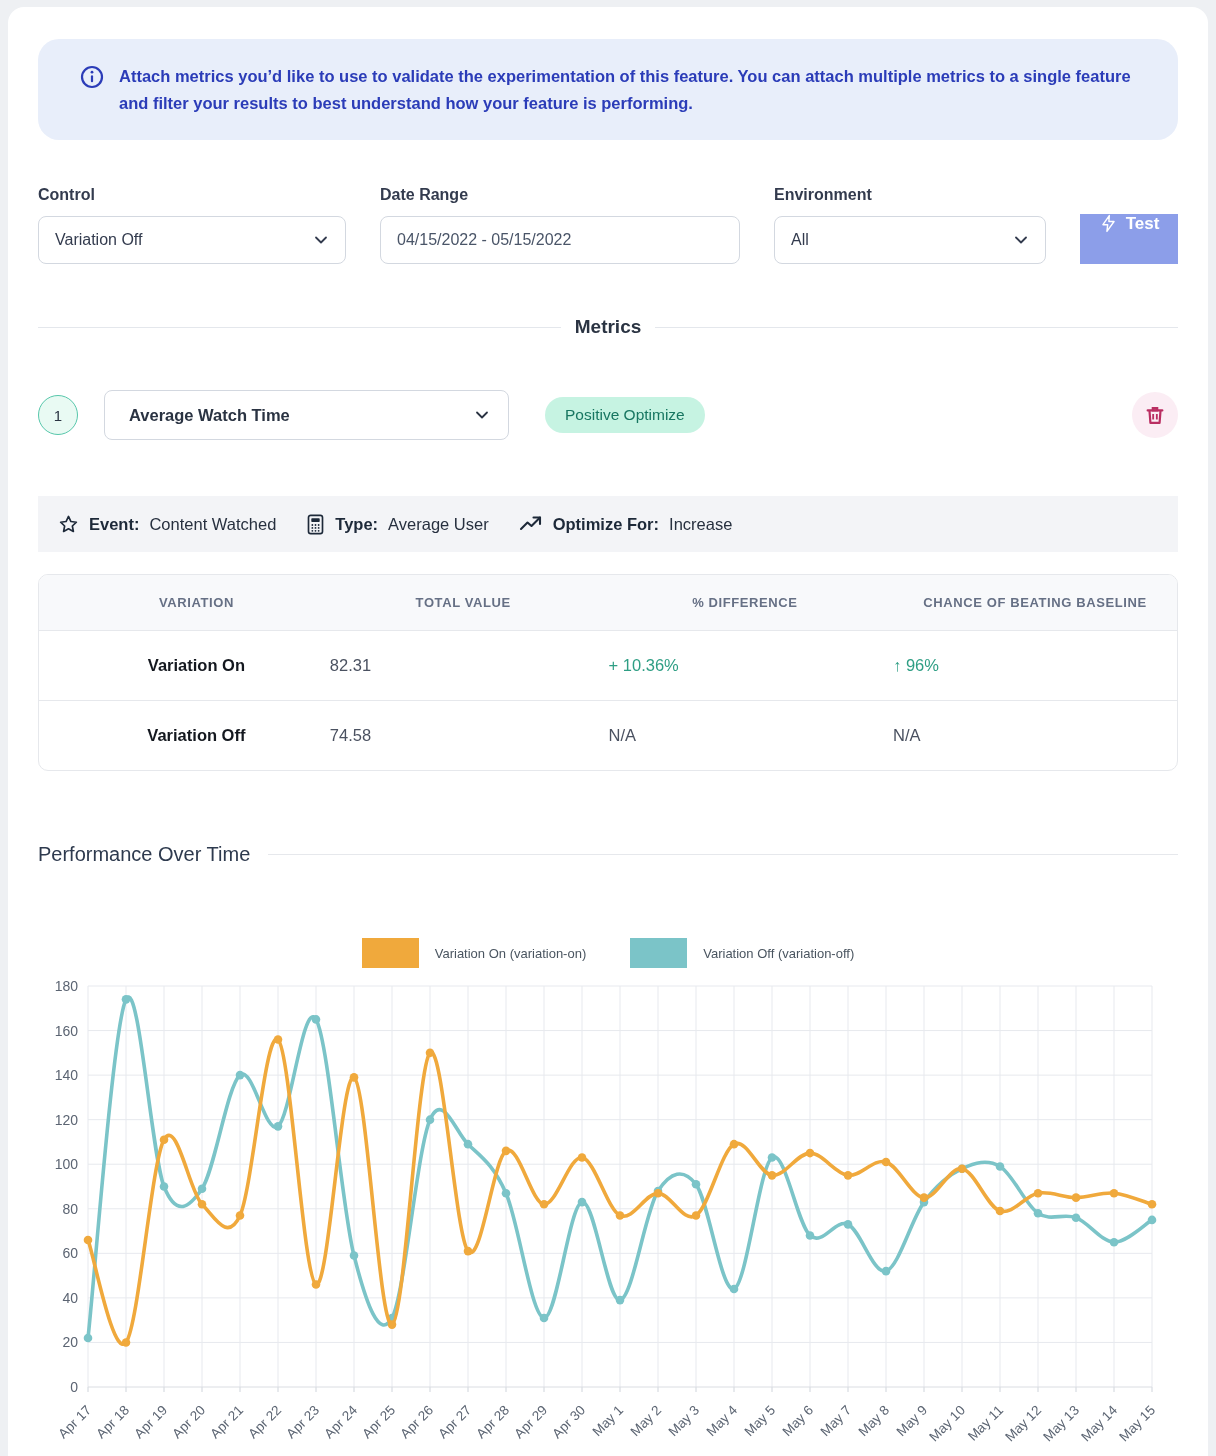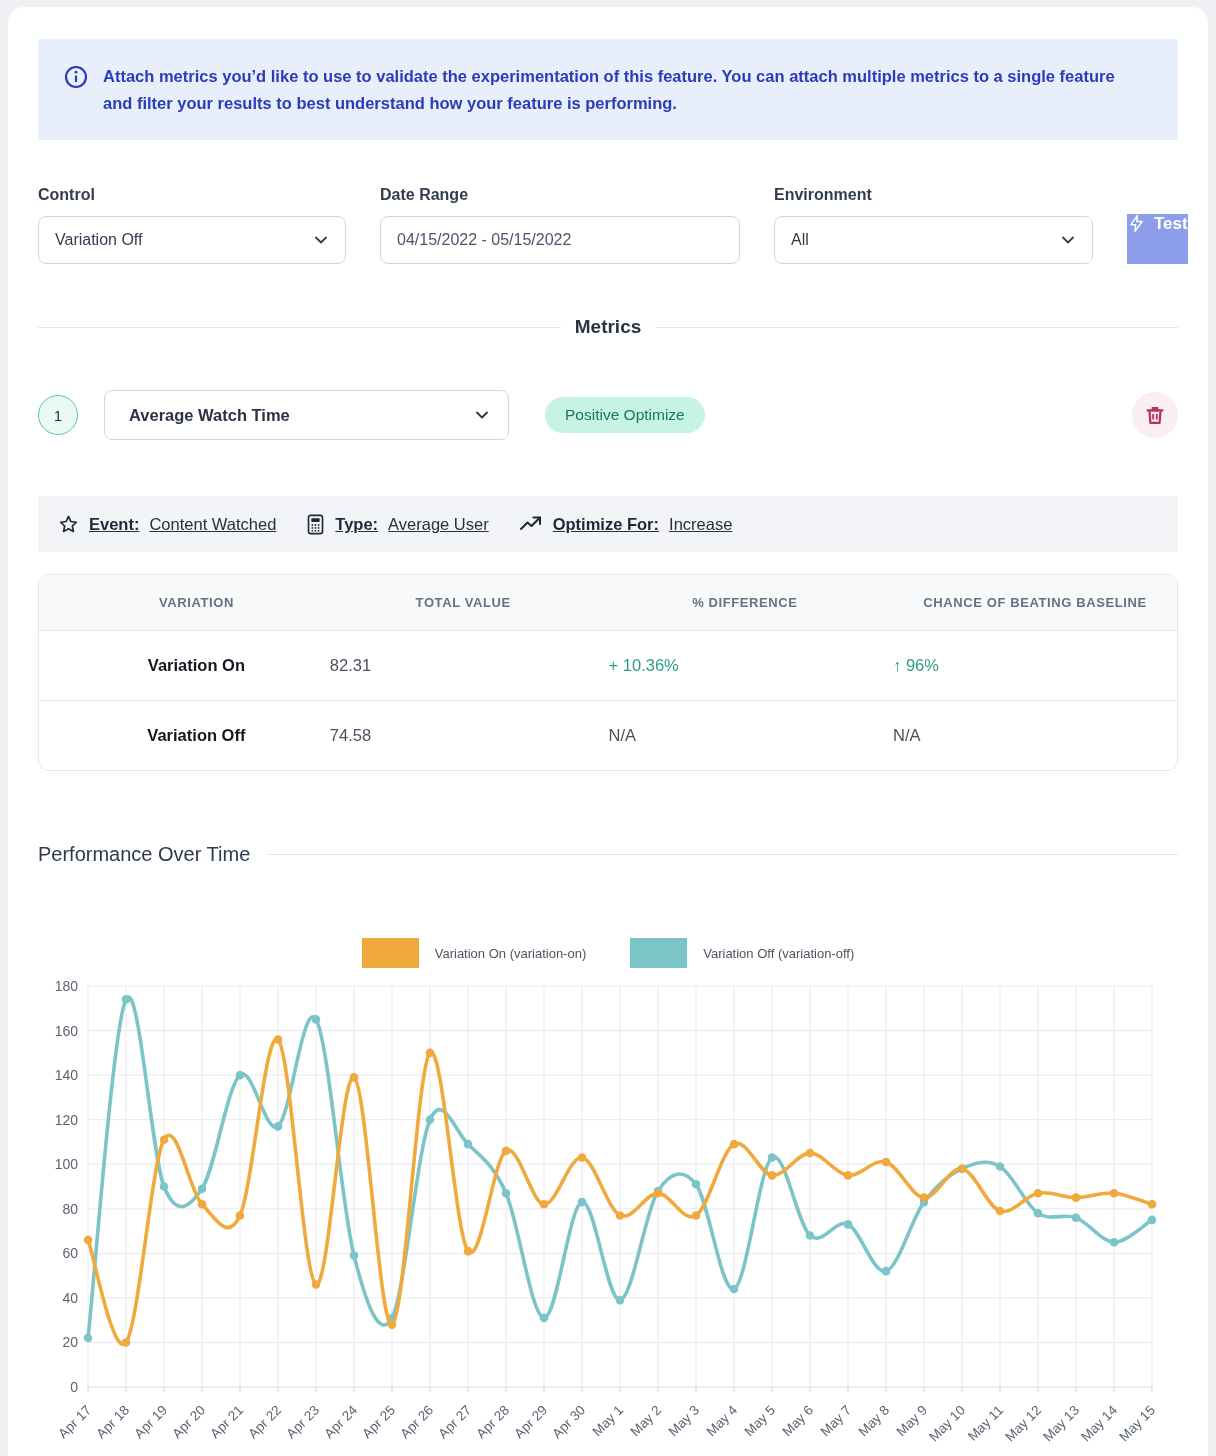--- a/index.html
+++ b/index.html
@@ -9,40 +9,40 @@
     font-family: "Liberation Sans", sans-serif;
     color: #27303F;
   }
   .card {
     width: 1200px; min-height: 1442px;
     margin: 7px auto; background: #ffffff;
     border-radius: 16px; padding: 32px 30px 40px 30px;
   }
   
   .banner {
-    background: #E8EEFA; border-radius: 2px;
+    background: #E8EEFA; border-radius: 21px;
     display: flex; align-items: flex-start;
-    padding: 24px 26px; gap: 15px;
+    padding: 24px 42px; gap: 15px;
   }
   .banner svg { flex: 0 0 auto; margin-top: 2px; }
   .banner-text {
     color: #2B3CB8; font-size: 16.5px; font-weight: bold;
     line-height: 1.62; max-width: 1040px;
   }
   
   .filters { display: flex; margin-top: 46px; gap: 34px; align-items: flex-end; }
   .field { display: flex; flex-direction: column; }
   .field-label { font-size: 16px; font-weight: bold; color: #333B4E; margin-bottom: 12px; }
   .control-box {
     height: 48px; border: 1px solid #D3D8E0; border-radius: 8px;
     background: #fff; display: flex; align-items: center;
     padding: 0 16px; font-size: 16px; color: #333B4E;
   }
   .select-box { justify-content: space-between; cursor: pointer; }
-  .w1 { width: 308px; } .w2 { width: 360px; } .w3 { width: 319px; gap: 42px; }
+  .w1 { width: 308px; } .w2 { width: 360px; } .w3 { width: 272px; gap: 42px; }
   .test-btn {
     margin-left: auto; width: 120px; height: 50px; border: none;
     background: #8C9EE9; color: #fff; border-radius: 0;
     font-size: 17px; font-weight: bold; font-family: inherit;
     display: flex; align-items: flex-start; justify-content: center; gap: 8px;
     cursor: pointer;
   }
   
   .metrics-divider {
     margin-top: 52px; display: flex; align-items: center; gap: 14px;
@@ -73,21 +73,20 @@
   .trash-btn {
     margin-left: auto; width: 46px; height: 46px; border-radius: 50%;
     background: #FBEDF4; border: none; display: flex;
     align-items: center; justify-content: center; cursor: pointer;
   }
   
   .event-bar {
     margin-top: 56px; background: #F3F4F7; height: 56px;
     display: flex; align-items: center; padding: 0 20px; gap: 30px;
     font-size: 16.5px;
-    text-decoration: underline;
   }
   .event-item { display: flex; align-items: center; gap: 10px; }
   .event-item b { color: #1D2939; }
   .event-item span { color: #27303F; }
   
   .res-table-wrap { margin-top: 22px; border: 1px solid #E6E8EC; border-radius: 10px; overflow: hidden; }
   table { width: 100%; border-collapse: collapse; }
   thead tr { background: #F8F9FB; }
   th {
     text-align: center; font-size: 13px; font-weight: bold; color: #667085;

